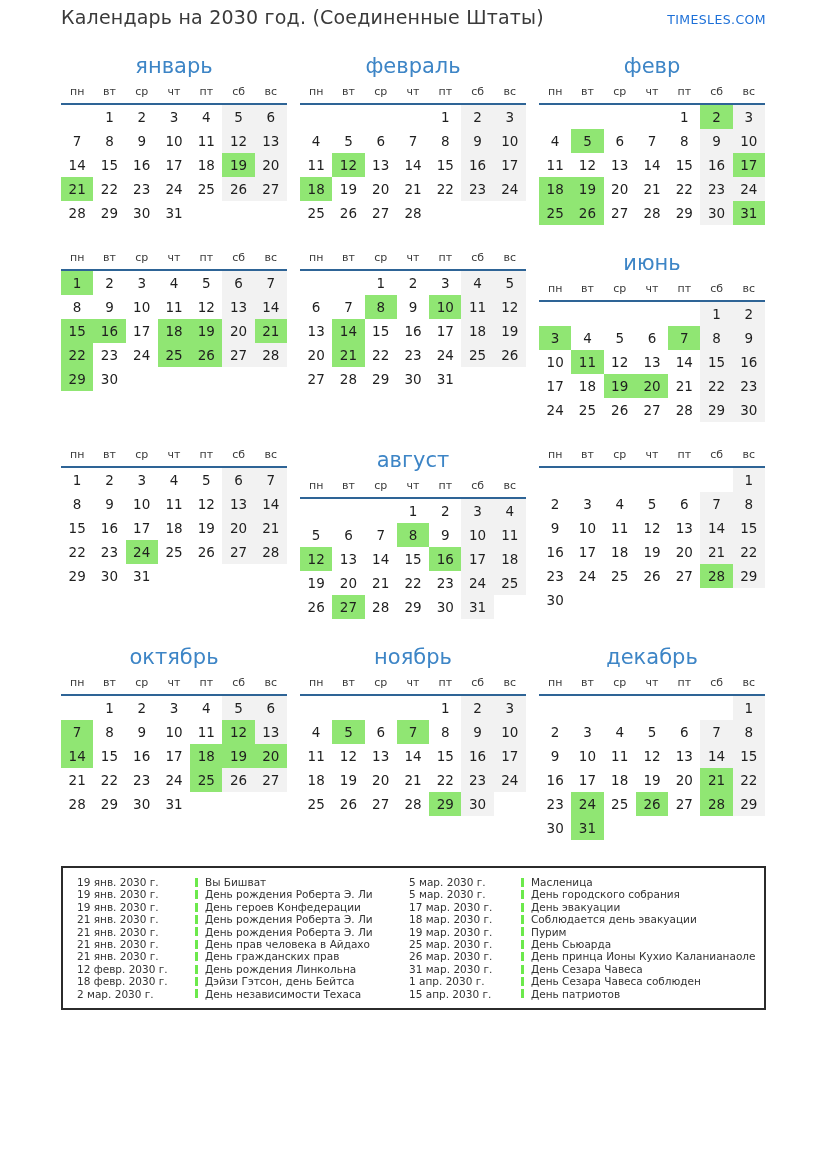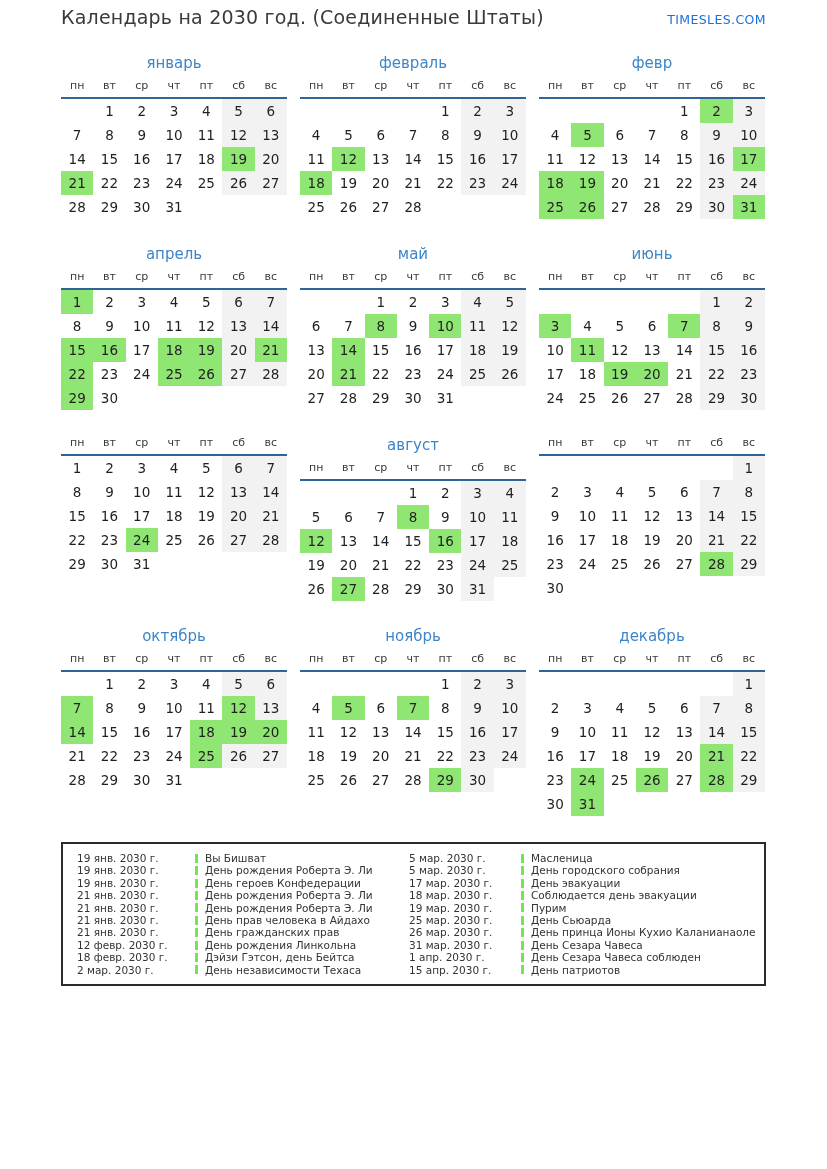--- a/index.html
+++ b/index.html
@@ -3,21 +3,21 @@
 <meta charset="utf-8">
 <style>
   html,body{margin:0;padding:0;background:#ffffff;}
   body{width:827px;min-height:1169px;font-family:"DejaVu Sans","Liberation Sans",sans-serif;color:#1f1f1f;}
   .page{width:705px;margin:0 auto;padding-top:6px;}
   .topbar{display:flex;justify-content:space-between;align-items:baseline;}
   .topbar h1{margin:0;font-size:19px;font-weight:normal;color:#3a3a3a;letter-spacing:.2px;}
   .site{font-size:12.5px;color:var(--accent-link,#1b6fd8);text-decoration:none;letter-spacing:.4px;cursor:pointer;}
   .months{margin-top:26px;display:grid;grid-template-columns:repeat(3,226px);column-gap:13px;row-gap:26px;align-items:start;}
   .month{width:226px;}
-  .month-title{text-align:center;font-size:15px;color:var(--accent-month,#3d85c6);margin-bottom:7px;}
+  .month-title{text-align:center;font-size:21px;color:var(--accent-month,#3d85c6);margin-bottom:7px;}
   .wk-head{display:grid;grid-template-columns:repeat(7,1fr);border-bottom:2px solid var(--accent-line,#2e6496);padding-bottom:5px;}
   .wk-head span{text-align:center;font-size:11px;color:#3a3a3a;}
   .days{display:grid;grid-template-columns:repeat(7,1fr);}
   .cell{height:24px;line-height:24px;text-align:center;font-size:13.5px;color:#1f1f1f;}
   .cell.we{background:var(--weekend-bg,#f2f2f2);}
   .cell.hl{background:var(--holiday-green,#90e673);}
   .legend{margin-top:26px;border:2px solid #2b2b2b;padding:8px 4px 8px 14px;
           display:grid;grid-template-columns:118px 214px 112px auto;font-size:10.5px;line-height:12.4px;color:#333;}
   .lg-date{white-space:nowrap;}
   .lg-name{white-space:nowrap;overflow:hidden;display:flex;align-items:center;text-align:right;}
@@ -167,21 +167,20 @@
           <span class="cell hl">25</span>
           <span class="cell hl">26</span>
           <span class="cell">27</span>
           <span class="cell">28</span>
           <span class="cell">29</span>
           <span class="cell we">30</span>
           <span class="cell hl">31</span>
         </div>
       </div>
       <div class="month">
-        <div class="month-title">апрель</div>
         <div class="wk-head">
           <span>пн</span>
           <span>вт</span>
           <span>ср</span>
           <span>чт</span>
           <span>пт</span>
           <span>сб</span>
           <span>вс</span>
         </div>
         <div class="days">
@@ -211,21 +210,20 @@
           <span class="cell">24</span>
           <span class="cell hl">25</span>
           <span class="cell hl">26</span>
           <span class="cell we">27</span>
           <span class="cell we">28</span>
           <span class="cell hl">29</span>
           <span class="cell">30</span>
         </div>
       </div>
       <div class="month">
-        <div class="month-title">май</div>
         <div class="wk-head">
           <span>пн</span>
           <span>вт</span>
           <span>ср</span>
           <span>чт</span>
           <span>пт</span>
           <span>сб</span>
           <span>вс</span>
         </div>
         <div class="days">

